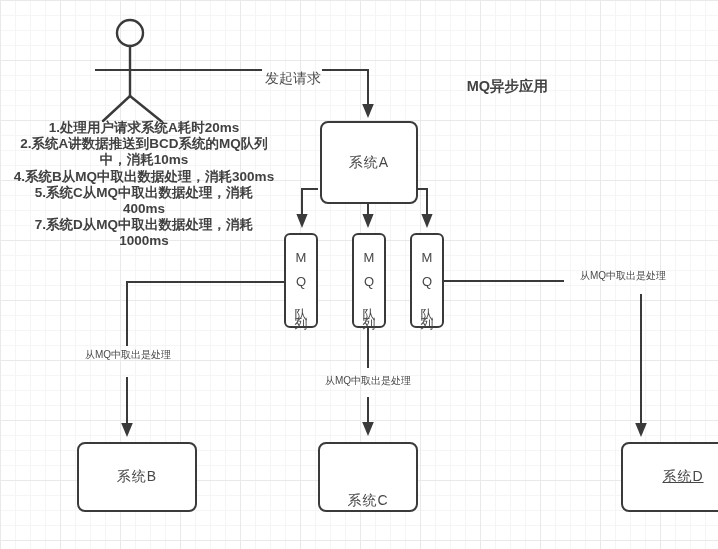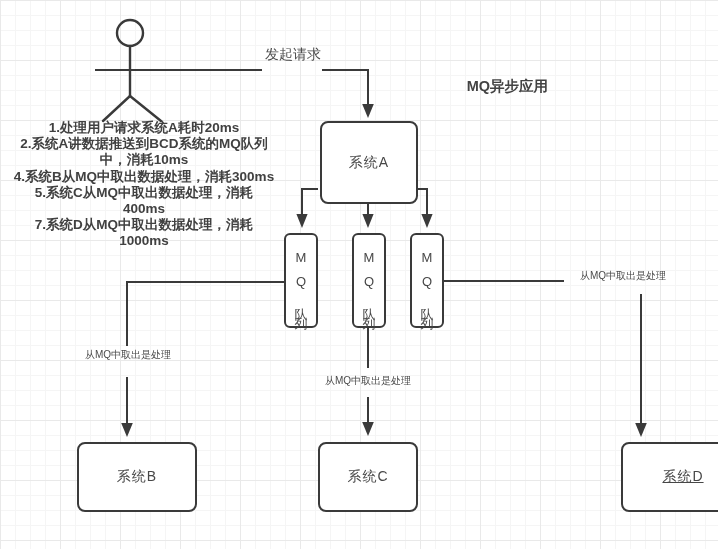--- a/index.html
+++ b/index.html
@@ -124,21 +124,21 @@
       <polygon points="368,228 362.4,214 373.6,214"></polygon>
       <polygon points="427,228 421.4,214 432.6,214"></polygon>
       <polygon points="127,437 121.2,423 132.8,423"></polygon>
       <polygon points="368,436 362.2,422 373.8,422"></polygon>
       <polygon points="641,437 635.2,423 646.8,423"></polygon>
     </g>
   </svg>
 
   <div class="diagram-title">MQ异步应用</div>
 
-  <div class="edge-label" style="left:262px; top:46px; width:62px; font-size:14px;">发起请求</div>
+  <div class="edge-label" style="left:262px; top:70px; width:62px; font-size:14px;">发起请求</div>
   <div class="edge-label" style="left:69px; top:348px; width:118px;">从MQ中取出是处理</div>
   <div class="edge-label" style="left:309px; top:374px; width:118px;">从MQ中取出是处理</div>
   <div class="edge-label" style="left:564px; top:269px; width:118px;">从MQ中取出是处理</div>
 
   <div id="notes">
     <div class="note-item">1.处理用户请求系统A耗时20ms</div>
     <div class="note-item">2.系统A讲数据推送到BCD系统的MQ队列
 中，消耗10ms</div>
     <div class="note-item">4.系统B从MQ中取出数据处理，消耗300ms</div>
     <div class="note-item">5.系统C从MQ中取出数据处理，消耗
@@ -157,20 +157,20 @@
   <div class="node mq" style="left:352px; top:233px; width:34px; height:95px;">
     <span class="mq-label">MQ队列</span>
   </div>
   <div class="node mq" style="left:410px; top:233px; width:34px; height:95px;">
     <span class="mq-label">MQ队列</span>
   </div>
 
   <div class="node" style="left:77px; top:442px; width:120px; height:70px;">
     <span>系统B</span>
   </div>
-  <div class="node" style="left:318px; top:442px; width:100px; height:70px;">
+  <div class="node" style="left:318px; top:442px; width:100px; height:70px;align-items:flex-end;">
     <span>系统C</span>
   </div>
   <div class="node" style="left:621px; top:442px; width:124px; height:70px;text-decoration:underline;">
     <span>系统D</span>
   </div>
 
 </div>
 
 </body></html>

